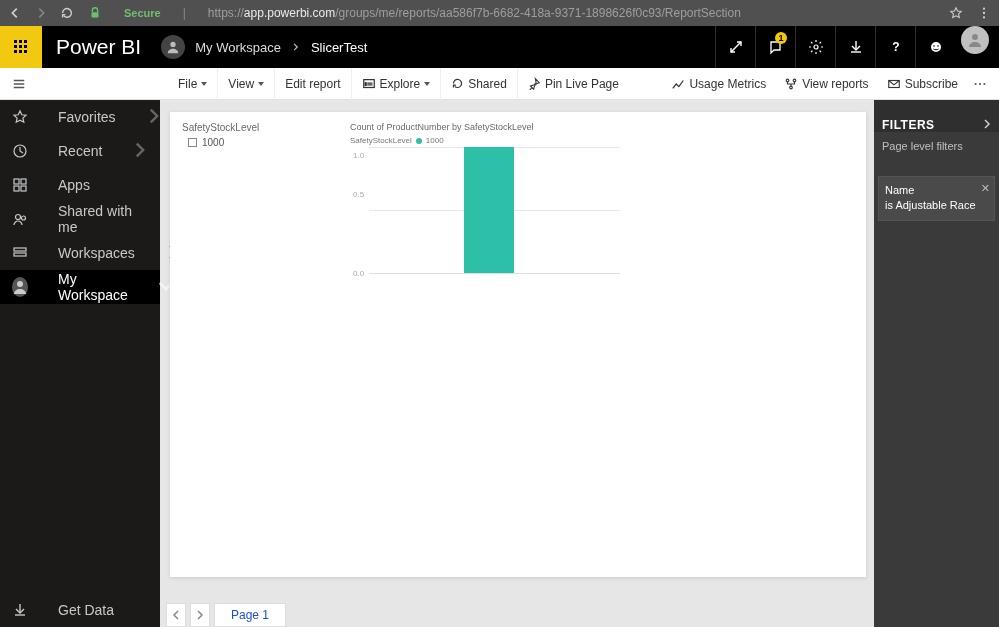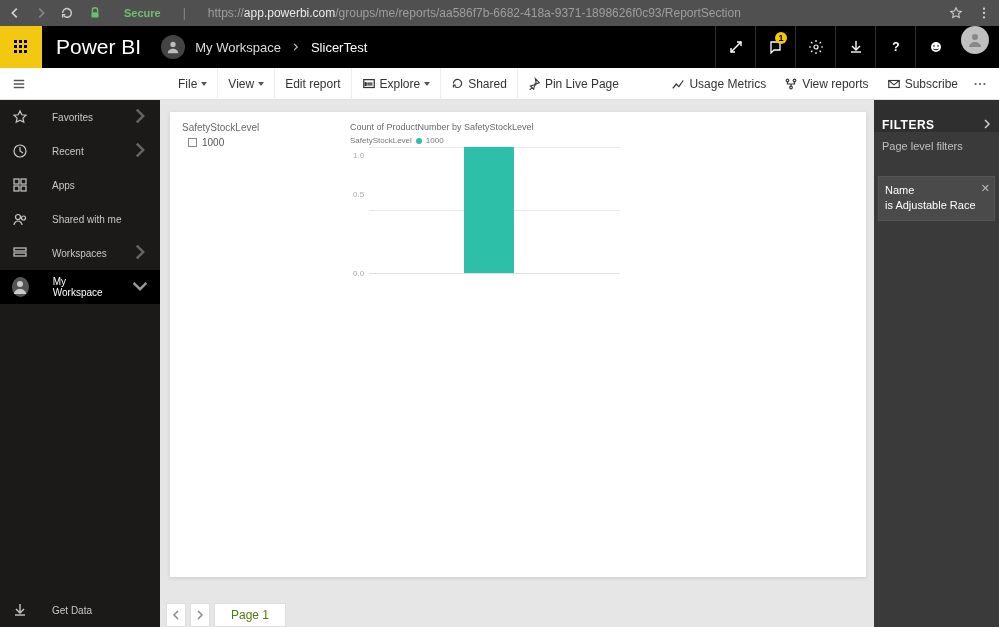--- a/index.html
+++ b/index.html
@@ -35,21 +35,21 @@
   .ribbon .cmd { display:flex; align-items:center; gap:4px; padding:0 10px; height:32px; font-size:12px; color:#333; cursor:pointer; border-right:1px solid #eee;}
   .ribbon .cmd:last-child { border-right:none;}
   .ribbon .spacer { flex:1; }
   .ribbon .right-cmds { display:flex; align-items:center; padding-right:6px;}
   .ribbon .right-cmds .cmd { border:none; padding:0 9px;}
   .caret { width:0;height:0;border-left:3px solid transparent;border-right:3px solid transparent;border-top:4px solid #555; }
 
   
   .main { display:flex; height: calc(627px - 26px - 42px - 32px); background:#e6e6e6; }
   .sidebar { width:160px; background:#1b1a19; color:#c8c8c8; display:flex; flex-direction:column; }
-  .side-item { height:34px; display:flex; align-items:center; padding:0 12px; gap:24px; font-size:10px; cursor:pointer; position:relative;}
+  .side-item { height:34px; display:flex; align-items:center; padding:0 12px; gap:30px; font-size:14px; cursor:pointer; position:relative;}
   .side-item.active { background:#000; color:#fff; }
   .side-item .chev { margin-left:auto; opacity:.6; }
   .side-sep { flex:1; }
   .side-item svg { width:16px; height:16px; flex-shrink:0; }
 
   .canvas-wrap { flex:1; display:flex; flex-direction:column; position:relative;border-radius:22px;}
   .canvas-outer { flex:1; position:relative; }
   .report-canvas { position:absolute; left:10px; top:12px; right:8px; bottom:20px; background:#fff; box-shadow:0 1px 4px rgba(0,0,0,.12); }
 
   
@@ -67,21 +67,21 @@
   .grid { position:absolute; left:0; right:0; }
   .grid.top { top:0; border-top:1px solid #e8e8e8;}
   .grid.mid { top:63px; border-top:1px solid #e8e8e8;}
   .grid.bot { top:126px; border-top:1px solid #e0e0e0;}
   .ylab { position:absolute; left:-16px; font-size:8px; color:#aaa; transform:translateY(-50%);}
   .bar { position:absolute; bottom:4px; width:50px; background:#2dbfa7; }
 
   
   .page-tabs { height:30px; background:#e6e6e6; display:flex; align-items:flex-end; padding-left:6px;}
   .page-nav { width:20px; height:24px; background:#fff; border:1px solid #ddd; display:flex; align-items:center; justify-content:center; margin-right:4px; cursor:pointer;}
-  .page-tab { height:24px; background:#fff; border:1px solid #ddd; padding:0 16px; display:flex; align-items:center; font-size:12px; color:#4d7c0f;}
+  .page-tab { height:24px; background:#fff; border:1px solid #ddd; padding:0 16px; display:flex; align-items:center; font-size:12px; color:#1d4ed8;}
 
   
   .filters-pane { width:125px; background:#3a3a3a; color:#fff; display:flex; flex-direction:column;}
   .filters-head { height:32px; background:#2f2f2f; display:flex; align-items:flex-end; padding:0 8px; font-weight:600; font-size:12px; letter-spacing:.5px;}
   .filters-head .chev { margin-left:auto;}
   .filters-label { font-size:11px; color:#c0c0c0; padding:8px 8px 24px;}
   .filter-card { margin:0 4px 6px; background:#4a4a4a; border:1px solid #555; padding:6px 6px; position:relative; font-size:11px; line-height:1.4;}
   .filter-card .del { position:absolute; right:4px; top:4px; font-size:11px; color:#bbb; cursor:pointer;}
 
 </style>

